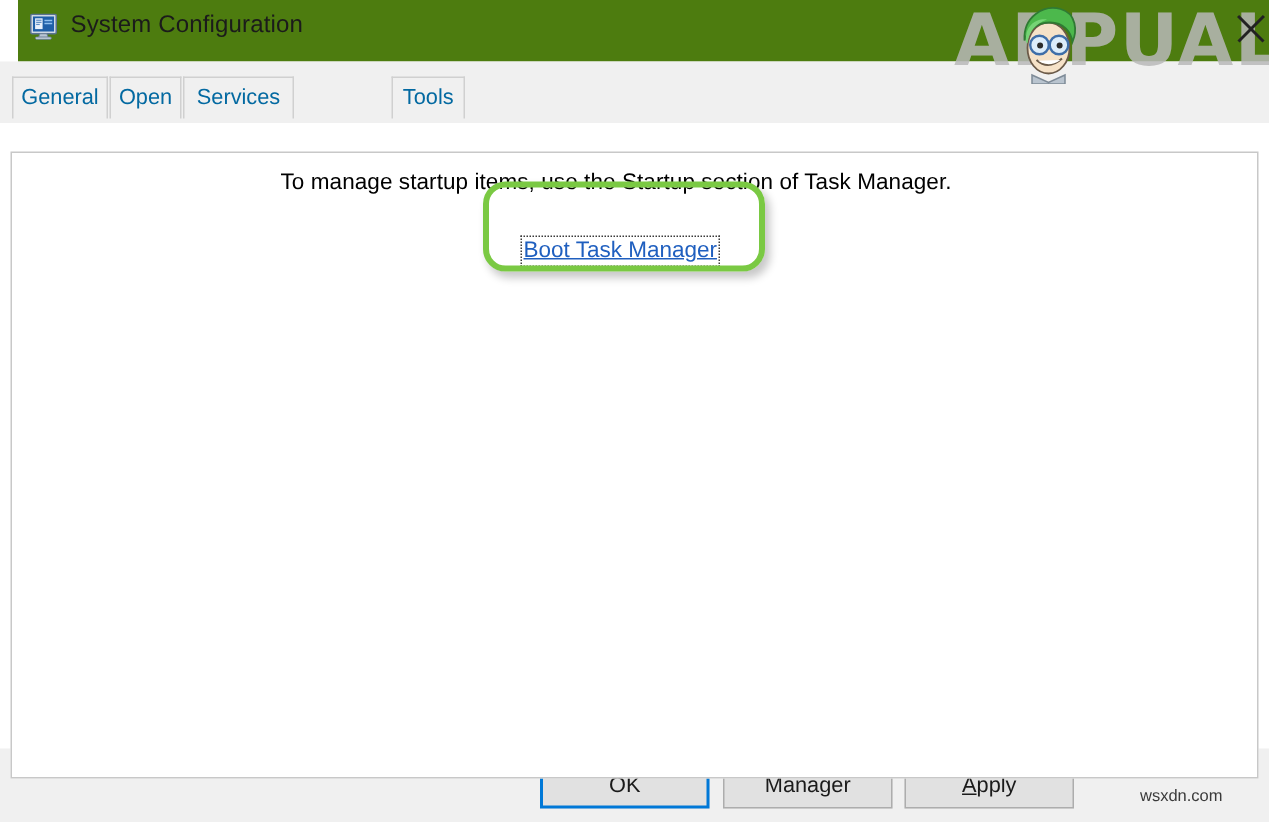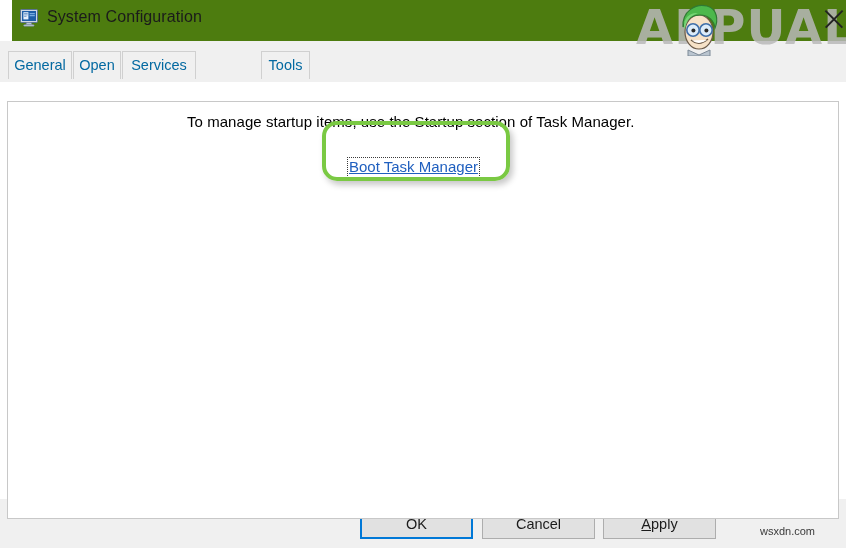--- a/index.html
+++ b/index.html
@@ -274,19 +274,19 @@
       <span class="focus-box">
         <span class="task-link">Boot Task Manager</span>
       </span>
     </div>
   </div>
 
   <div class="annotation"></div>
 
   <div class="footer">
     <div class="btn default" style="left:360px;">OK</div>
-    <div class="btn" style="left:482px;">Cancel</div>
+    <div class="btn" style="left:482px;">Manager</div>
     <div class="btn" style="left:603px;"><u>A</u><span>pply</span></div>
   </div>
 
   <div class="watermark">wsxdn.com</div>
 
 </div>
 
 </body></html>

